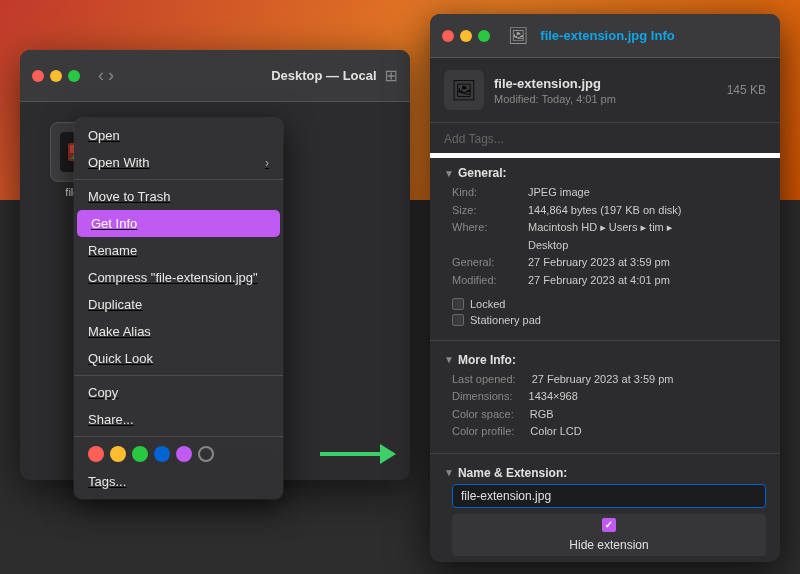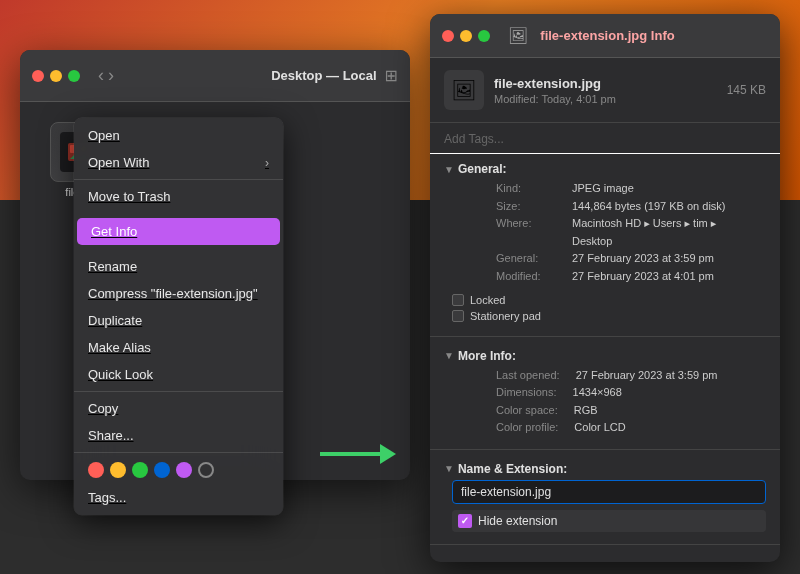--- a/index.html
+++ b/index.html
@@ -145,21 +145,21 @@
       cursor: pointer;
       display: flex;
       align-items: center;
       justify-content: space-between;
       user-select: none;
     }
     .cm-item.highlighted {
       background: #bf5af2;
       color: white;
       border-radius: 5px;
-      margin: 8px 3px;
+      margin: 0 3px;
     }
     .cm-separator {
       height: 1px;
       background: rgba(255,255,255,0.12);
       margin: 3px 0;
     }
     .cm-item-arrow {
       color: #aaa;
       font-size: 12px;
     }
@@ -221,21 +221,21 @@
       height: 44px;
       background: #3a3a3c;
       display: flex;
       align-items: center;
       padding: 0 12px;
       gap: 8px;
       border-bottom: 1px solid #555;
       flex-shrink: 0;
     }
     .info-title-text {
-      color: #fca5a5;
+      color: #0ea5e9;
       font-size: 13px;
       font-weight: 600;
       margin-left: 4px;
     }
     .info-header {
       display: flex;
       align-items: center;
       padding: 12px 14px;
       gap: 10px;
       border-bottom: 1px solid #444;
@@ -265,21 +265,21 @@
       font-size: 11px;
       margin-top: 2px;
     }
     .info-file-size {
       color: #888;
       font-size: 12px;
       margin-left: auto;
     }
     .info-tags {
       padding: 6px 14px;
-      border-bottom: 1px solid #ffffff;
+      border-bottom: 5px solid #ffffff;
       flex-shrink: 0;
     }
     .info-tags-placeholder {
       color: #666;
       font-size: 12px;
     }
     .info-body {
       flex: 1;
       overflow-y: auto;
       padding: 0;
@@ -310,21 +310,20 @@
     .info-row {
       display: flex;
       font-size: 11px;
       line-height: 1.6;
       color: #ccc;
     }
     .info-row .label {
       color: #888;
       min-width: 60px;
       flex-shrink: 0;
-      margin-left: 44px;
     }
     .info-row .value {
       color: #ccc;
       flex: 1;
       margin-left: 16px;
     }
     .section-divider {
       height: 1px;
       background: #444;
       margin: 4px 0;
@@ -360,20 +359,21 @@
       margin-bottom: 6px;
       outline: none;
     }
     .hide-extension-row {
       display: flex;
       align-items: center;
       gap: 6px;
       padding: 4px 6px;
       background: rgba(255,255,255,0.05);
       border-radius: 4px;
+      flex-direction: column;
     }
     .checkbox-checked {
       width: 14px;
       height: 14px;
       background: #bf5af2;
       border-radius: 2px;
       display: flex;
       align-items: center;
       justify-content: center;
       flex-shrink: 0;

